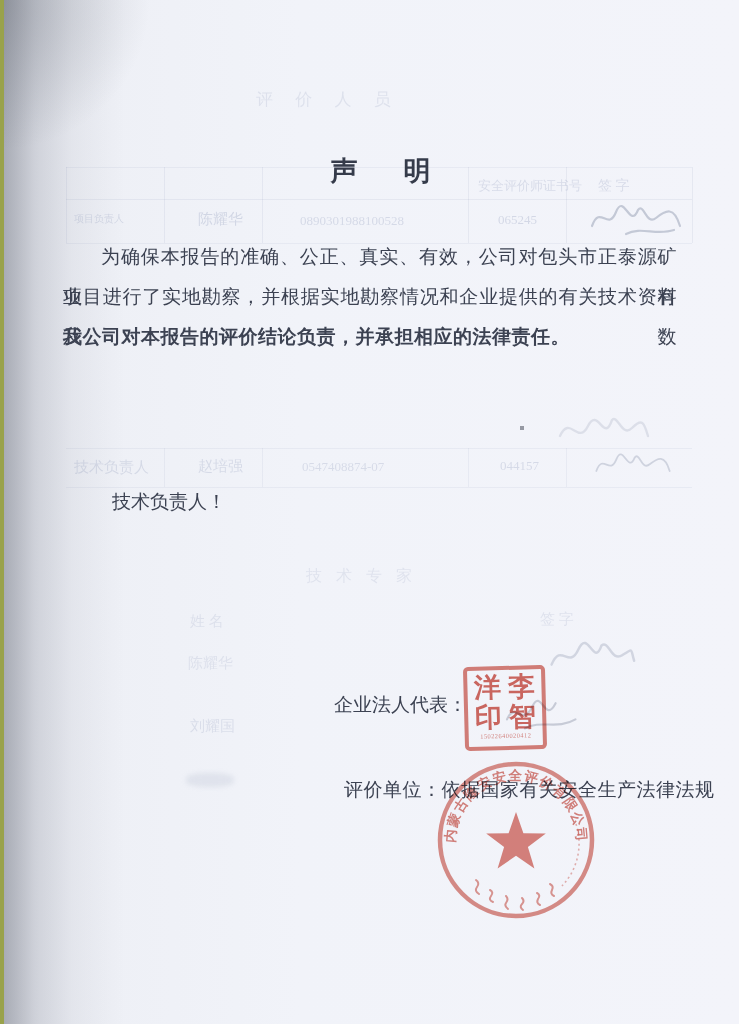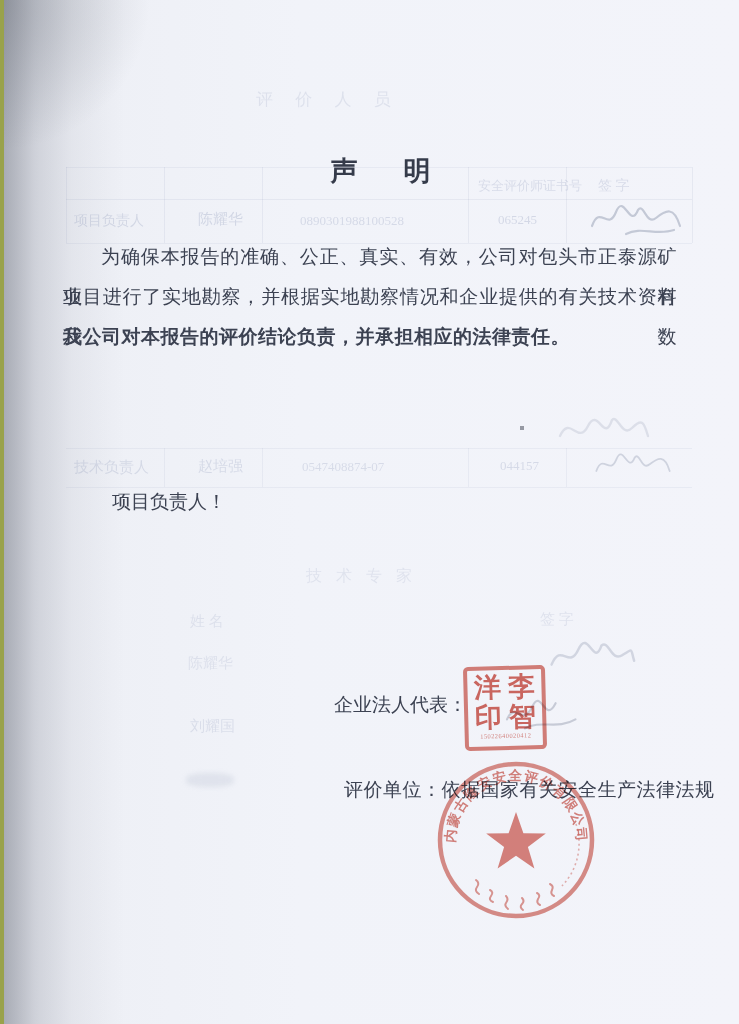--- a/index.html
+++ b/index.html
@@ -77,21 +77,21 @@
     <div class="gline" style="left:66px;top:243px;width:626px;height:1px;opacity:.10;"></div>
     <div class="gline" style="left:66px;top:167px;width:1px;height:76px;opacity:.12;"></div>
     <div class="gline" style="left:164px;top:167px;width:1px;height:76px;opacity:.12;"></div>
     <div class="gline" style="left:262px;top:167px;width:1px;height:76px;opacity:.12;"></div>
     <div class="gline" style="left:468px;top:167px;width:1px;height:76px;opacity:.12;"></div>
     <div class="gline" style="left:566px;top:167px;width:1px;height:76px;opacity:.12;"></div>
     <div class="gline" style="left:692px;top:167px;width:1px;height:76px;opacity:.12;"></div>
 
     <span class="ghost" style="left:478px;top:177px;font-size:13px;opacity:.22;">安全评价师证书号</span>
     <span class="ghost" style="left:598px;top:177px;font-size:14px;opacity:.22;">签  字</span>
-    <span class="ghost" style="left:74px;top:212px;font-size:14px;opacity:.24;">项目负责人</span>
+    <span class="ghost" style="left:74px;top:212px;font-size:10px;opacity:.24;">项目负责人</span>
     <span class="ghost" style="left:198px;top:210px;font-size:15px;opacity:.26;">陈耀华</span>
     <span class="ghost" style="left:300px;top:213px;font-size:13px;opacity:.24;">0890301988100528</span>
     <span class="ghost" style="left:498px;top:212px;font-size:13px;opacity:.26;">065245</span>
     <svg class="gscribble" style="left:586px;top:196px;opacity:.34;" width="100" height="48" viewBox="0 0 100 48">
       <path d="M6 30 C14 8,22 36,30 16 S44 34,52 14 C58 6,60 30,70 22 S88 10,94 30 M40 38 C55 30,70 40,88 34" fill="none" stroke="#6c7894" stroke-width="2.2" stroke-linecap="round"></path>
     </svg>
 
     <div class="gline" style="left:66px;top:448px;width:626px;height:1px;opacity:.10;"></div>
     <div class="gline" style="left:66px;top:487px;width:626px;height:1px;opacity:.10;"></div>
     <div class="gline" style="left:164px;top:448px;width:1px;height:39px;opacity:.10;"></div>
@@ -129,21 +129,21 @@
     <span>声</span>
     <span>明</span>
   </h1>
 
   <div class="bodytext ink">
     <div class="bline first">为确保本报告的准确、公正、真实、有效，公司对包头市正泰源矿业有</div>
     <div class="bline">项目进行了实地勘察，并根据实地勘察情况和企业提供的有关技术资料及数</div>
     <div class="bline last">我公司对本报告的评价结论负责，并承担相应的法律责任。</div>
   </div>
 
-  <div class="closing ink">项目负责人！</div>
+  <div class="closing ink">技术负责人！</div>
 
   <div class="legalrep ink">企业法人代表：</div>
 
   <div class="evalunit ink">评价单位：依据国家有关安全生产法律法规</div>
 
 
   <div class="seal-sq">
     <div class="chars">
       <span>洋</span>
       <span>李</span>

